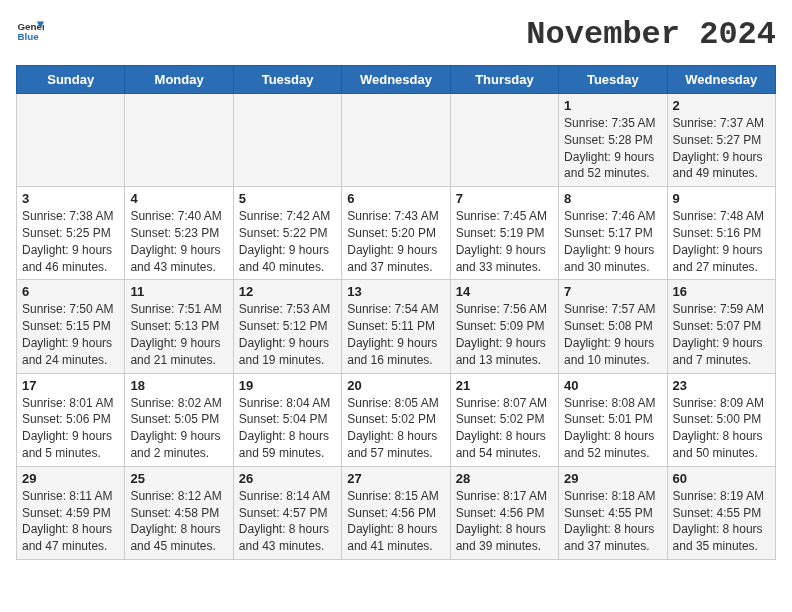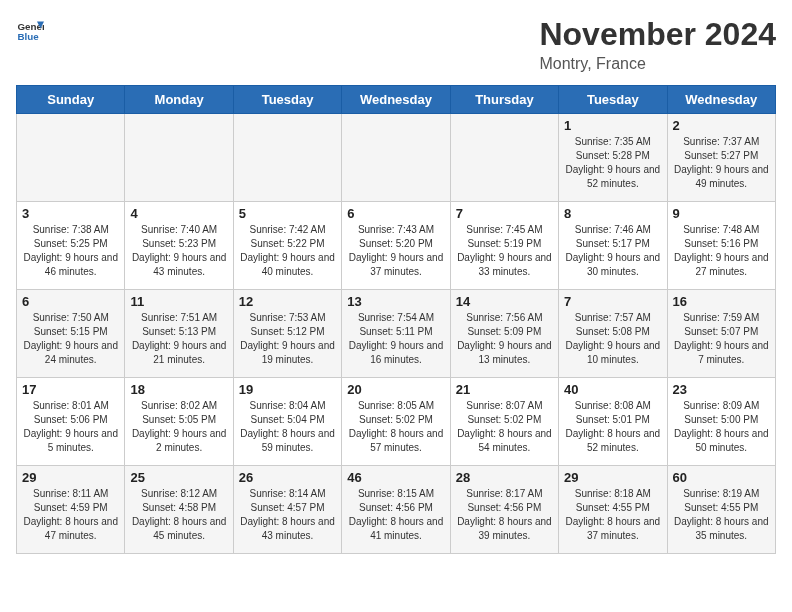--- a/index.html
+++ b/index.html
@@ -19,21 +19,22 @@
     .logo {
       display: flex;
       align-items: center;
       gap: 4px;
     }
     .logo-icon {
       width: 28px;
       height: 28px;
     }
     .title-area {
-      text-align: left;
+      text-align: center;
+      font-family: Liberation Mono, monospace;
     }
     .month-title {
       font-size: 32px;
       font-weight: bold;
       color: #333;
     }
     .location-title {
       font-size: 16px;
       color: #555;
       margin-top: 2px;
@@ -64,24 +65,23 @@
     tbody tr:nth-child(odd) td {
       background: #f5f5f5;
     }
     .day-number {
       font-size: 13px;
       font-weight: bold;
       margin-bottom: 2px;
       color: #222;
     }
     .day-info {
-      font-size: 10px;
+      font-size: 12px;
       color: #333;
       line-height: 1.4;
-      text-align: center;
     }
     .empty-cell {
       background: #fff !important;
     }
     tbody tr:nth-child(odd) td.empty-cell {
       background: #f5f5f5 !important;
     }
   </style>
 </head>
 <body>
@@ -89,21 +89,20 @@
 <div class="header-area">
   <div class="logo">
     <svg class="logo-icon" viewBox="0 0 40 40" xmlns="http://www.w3.org/2000/svg">
       <text x="2" y="20" font-size="14" font-weight="bold" fill="#333">General</text>
       <polygon points="30,8 40,8 35,18" fill="#2a6db5"></polygon>
       <text x="2" y="34" font-size="14" font-weight="bold" fill="#2a6db5">Blue</text>
     </svg>
   </div>
   <div class="title-area">
     <div class="month-title">November 2024</div>
-    <div class="location-title">Montry, France</div>
   </div>
 </div>
 
 <table>
   <thead>
     <tr id="weekday-header">
     <th>Sunday</th>
         <th>Monday</th>
         <th>Tuesday</th>
         <th>Wednesday</th>
@@ -225,21 +224,21 @@
         </td>
         <td>
           <div class="day-number">25</div>
           <div class="day-info">Sunrise: 8:12 AM<br>Sunset: 4:58 PM<br>Daylight: 8 hours and 45 minutes.</div>
         </td>
         <td>
           <div class="day-number">26</div>
           <div class="day-info">Sunrise: 8:14 AM<br>Sunset: 4:57 PM<br>Daylight: 8 hours and 43 minutes.</div>
         </td>
         <td>
-          <div class="day-number">46</div>
+          <div class="day-number">27</div>
           <div class="day-info">Sunrise: 8:15 AM<br>Sunset: 4:56 PM<br>Daylight: 8 hours and 41 minutes.</div>
         </td>
         <td>
           <div class="day-number">28</div>
           <div class="day-info">Sunrise: 8:17 AM<br>Sunset: 4:56 PM<br>Daylight: 8 hours and 39 minutes.</div>
         </td>
         <td>
           <div class="day-number">29</div>
           <div class="day-info">Sunrise: 8:18 AM<br>Sunset: 4:55 PM<br>Daylight: 8 hours and 37 minutes.</div>
         </td>

